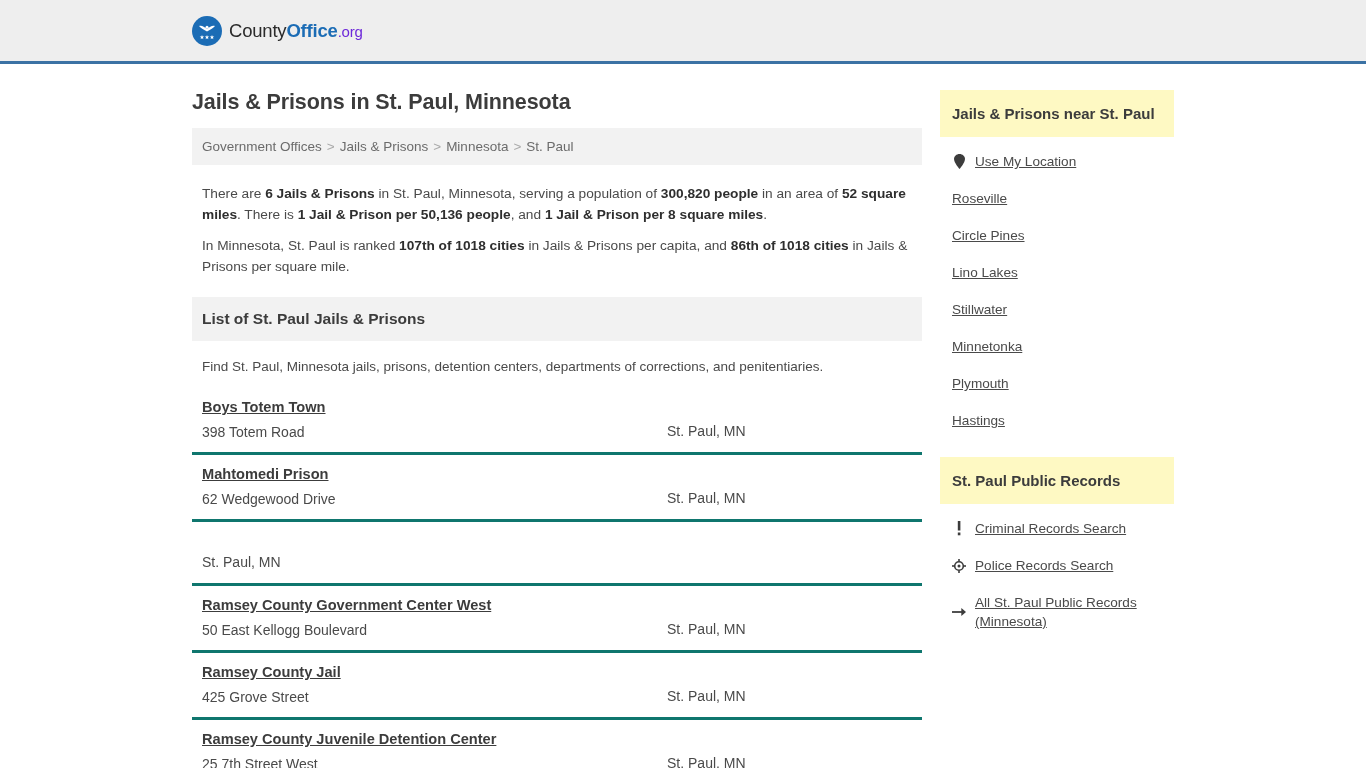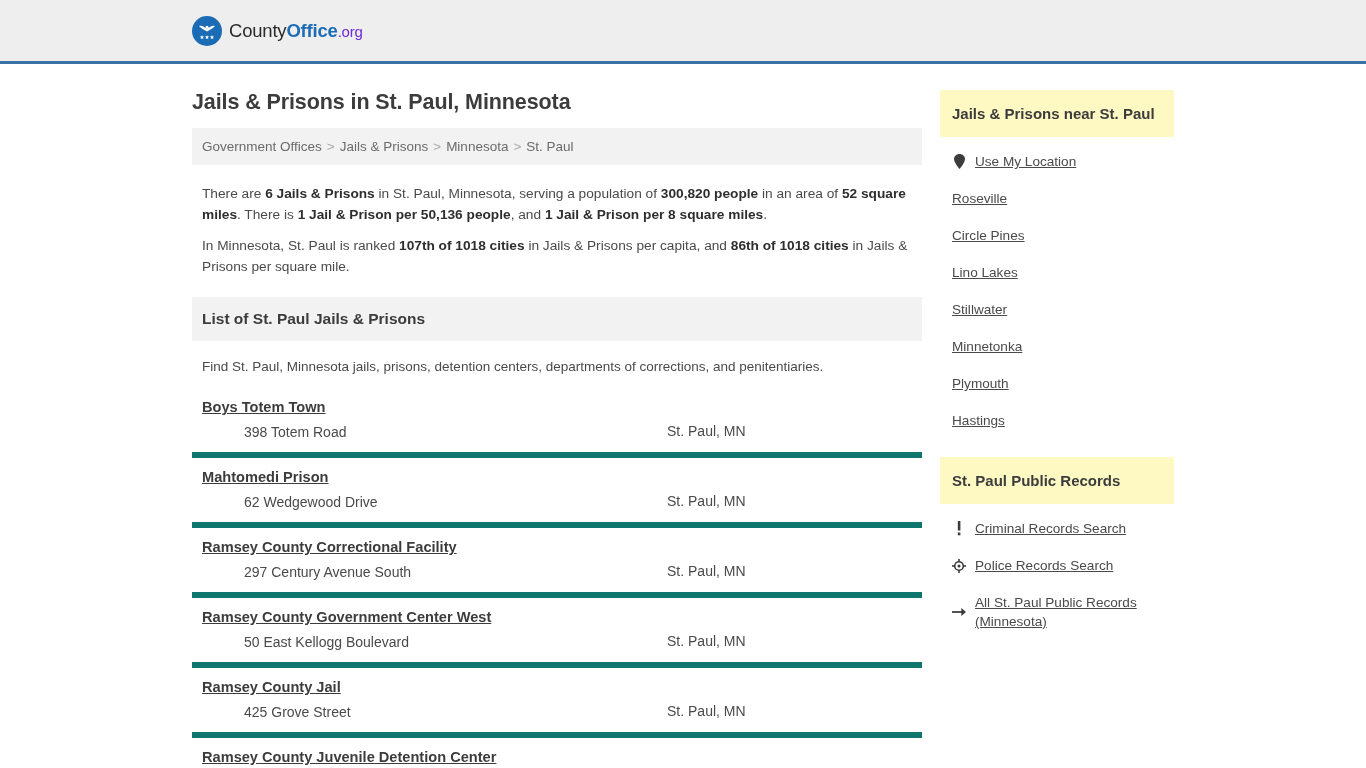--- a/index.html
+++ b/index.html
@@ -135,37 +135,36 @@
   .section-desc {
     font-size: 13.5px;
     color: #4a4a4a;
     padding: 18px 10px 14px 10px;
   }
 
   .listing {
     display: flex;
     align-items: flex-start;
     padding: 10px 10px 12px 10px;
-    border-bottom: 6px solid #0f766e;
+    border-bottom: 3px solid #0f766e;
     min-height: 64px;
   }
   .listing-left { width: 465px; flex: none; }
   .listing-name {
     font-size: 14.6px;
     font-weight: bold;
     color: #3c3c3c;
     text-decoration: underline;
     display: inline-block;
     margin-bottom: 9px;
     cursor: pointer;
   }
   .listing-addr {
     font-size: 14px;
     color: #4a4a4a;
-    margin-left: 42px;
   }
   .listing-city {
     font-size: 14px;
     color: #4a4a4a;
     align-self: flex-end;
     padding-bottom: 1px;
   }
 
   
   .side-head {
@@ -247,24 +246,20 @@
         <div class="listing-city">St. Paul, MN</div>
       </div>
       <div class="listing">
         <div class="listing-left">
           <div class="listing-name">Mahtomedi Prison</div>
           <div class="listing-addr">62 Wedgewood Drive</div>
         </div>
         <div class="listing-city">St. Paul, MN</div>
       </div>
       <div class="listing">
-        <div class="listing-left">
-          <div class="listing-name">Ramsey County Correctional Facility</div>
-          <div class="listing-addr">297 Century Avenue South</div>
-        </div>
         <div class="listing-city">St. Paul, MN</div>
       </div>
       <div class="listing">
         <div class="listing-left">
           <div class="listing-name">Ramsey County Government Center West</div>
           <div class="listing-addr">50 East Kellogg Boulevard</div>
         </div>
         <div class="listing-city">St. Paul, MN</div>
       </div>
       <div class="listing">

